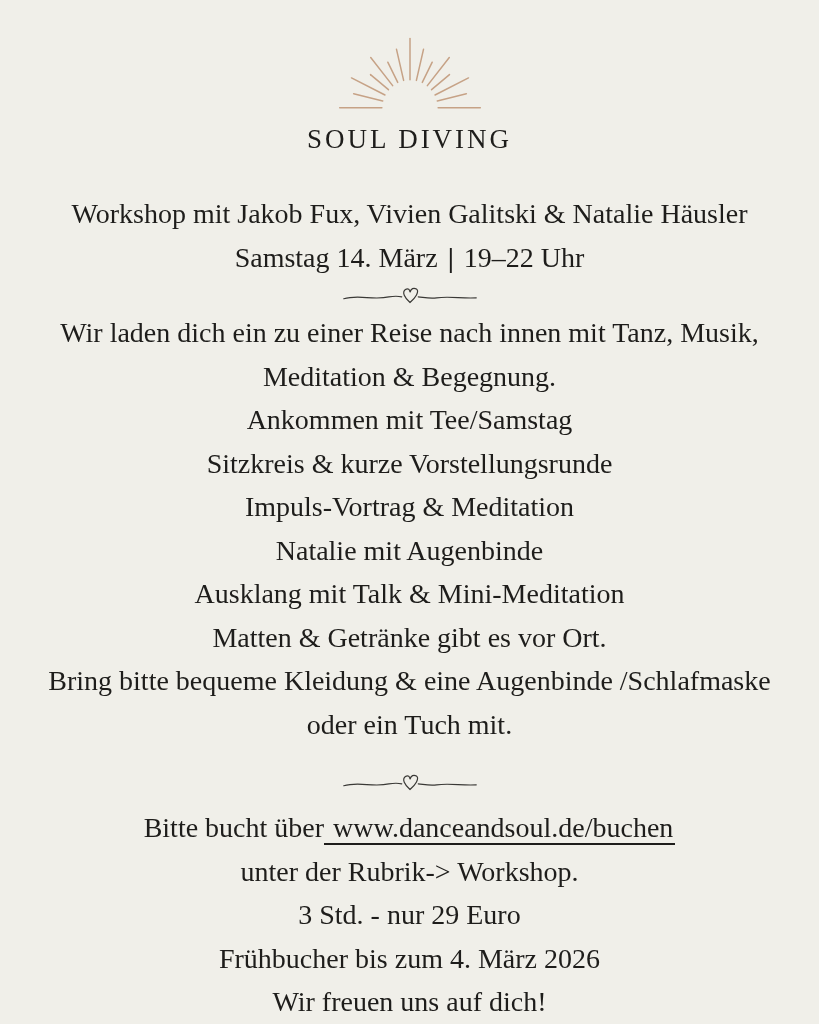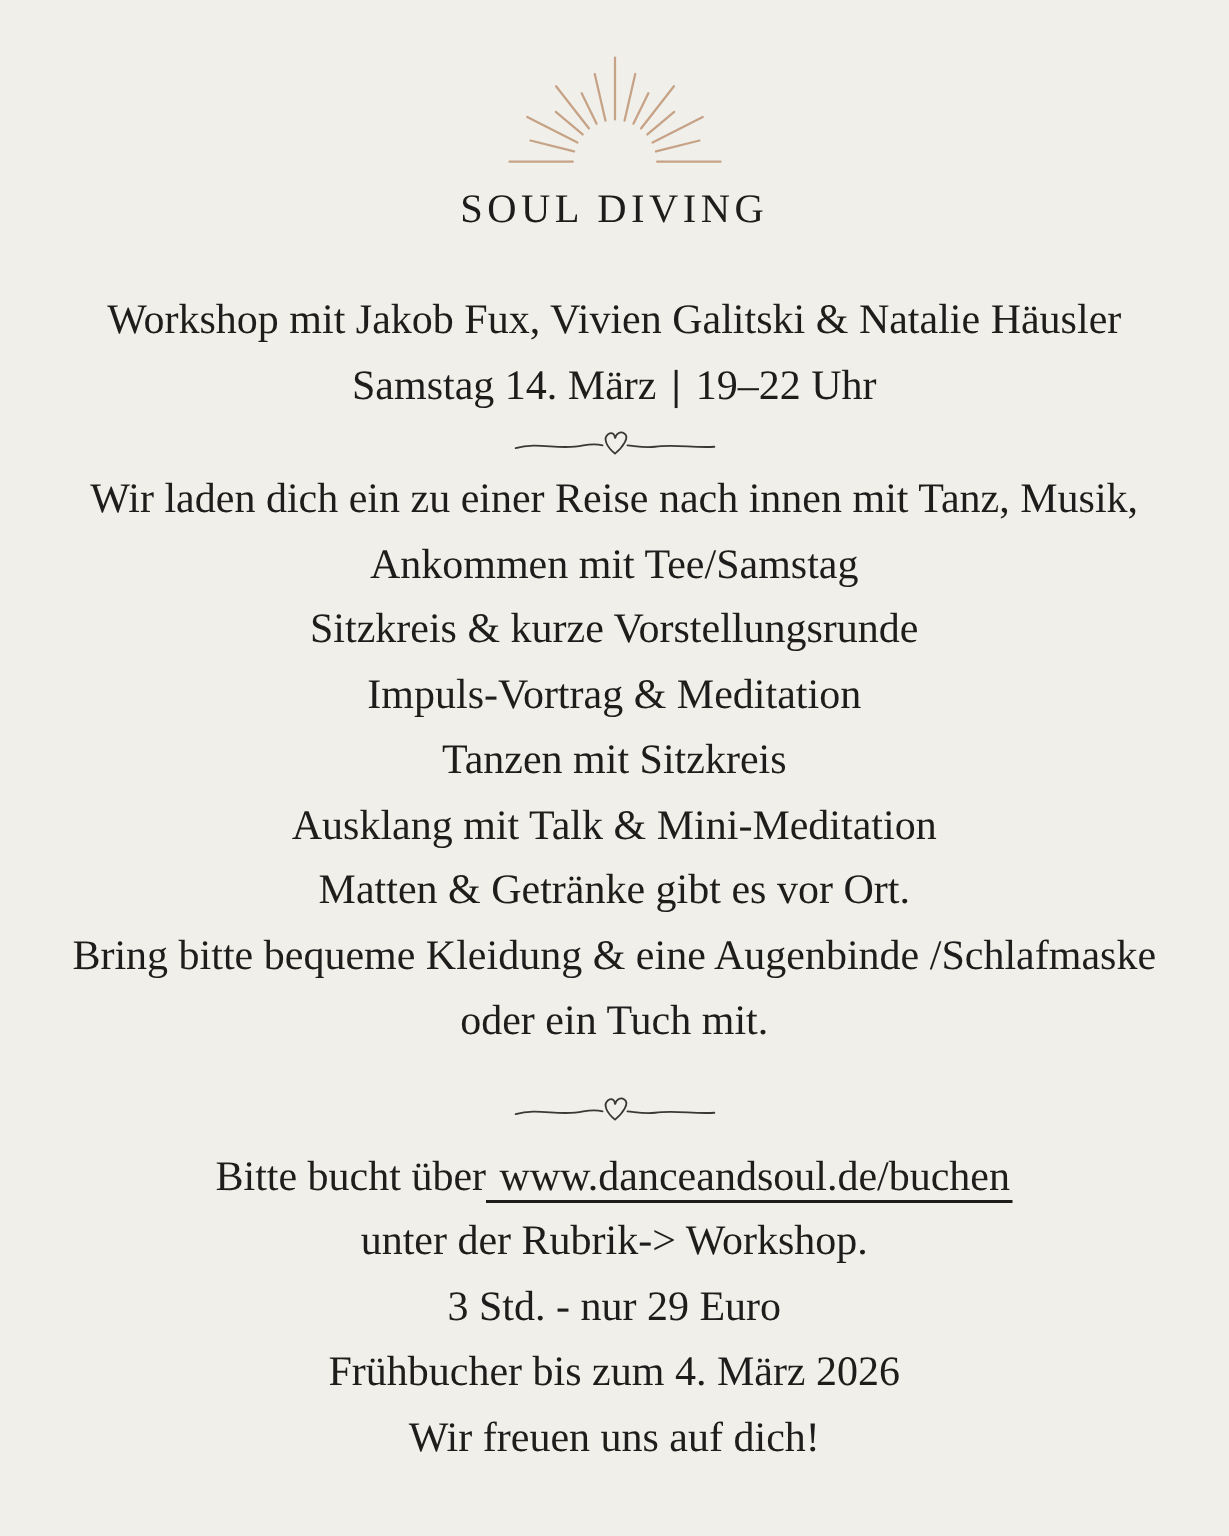--- a/index.html
+++ b/index.html
@@ -92,24 +92,25 @@
   </div>
 
   <svg class="divider" width="138" height="24" viewBox="0 0 150 26" fill="none" stroke="#3a3936" stroke-width="1.3" stroke-linecap="round">
     <path d="M3 16 C 20 11, 34 18, 52 14 C 58 13, 62 13, 66 14"></path>
     <path d="M75 20 C 69 15, 66 9, 70 6 C 73 4, 75 6, 75 9 C 76 5, 79 3.5, 82 5.5 C 85.5 8, 81 15, 75 20 Z"></path>
     <path d="M84 14 C 90 14.5, 96 16, 104 15 C 118 13, 132 16, 147 15"></path>
   </svg>
 
   <div>
     <div class="line">Wir laden dich ein zu einer Reise nach innen mit Tanz, Musik,</div>
+    <div class="line">Meditation &amp; Begegnung.</div>
     <div class="line">Ankommen mit Tee/Samstag</div>
     <div class="line">Sitzkreis &amp; kurze Vorstellungsrunde</div>
     <div class="line">Impuls-Vortrag &amp; Meditation</div>
-    <div class="line">Tanzen mit Sitzkreis</div>
+    <div class="line">Natalie mit Augenbinde</div>
     <div class="line">Ausklang mit Talk &amp; Mini-Meditation</div>
     <div class="line">Matten &amp; Getränke gibt es vor Ort.</div>
     <div class="line">Bring bitte bequeme Kleidung &amp; eine Augenbinde /Schlafmaske</div>
     <div class="line">oder ein Tuch mit.</div>
   </div>
 
   <svg class="divider second" width="138" height="24" viewBox="0 0 150 26" fill="none" stroke="#3a3936" stroke-width="1.3" stroke-linecap="round">
     <path d="M3 16 C 20 11, 34 18, 52 14 C 58 13, 62 13, 66 14"></path>
     <path d="M75 20 C 69 15, 66 9, 70 6 C 73 4, 75 6, 75 9 C 76 5, 79 3.5, 82 5.5 C 85.5 8, 81 15, 75 20 Z"></path>
     <path d="M84 14 C 90 14.5, 96 16, 104 15 C 118 13, 132 16, 147 15"></path>

